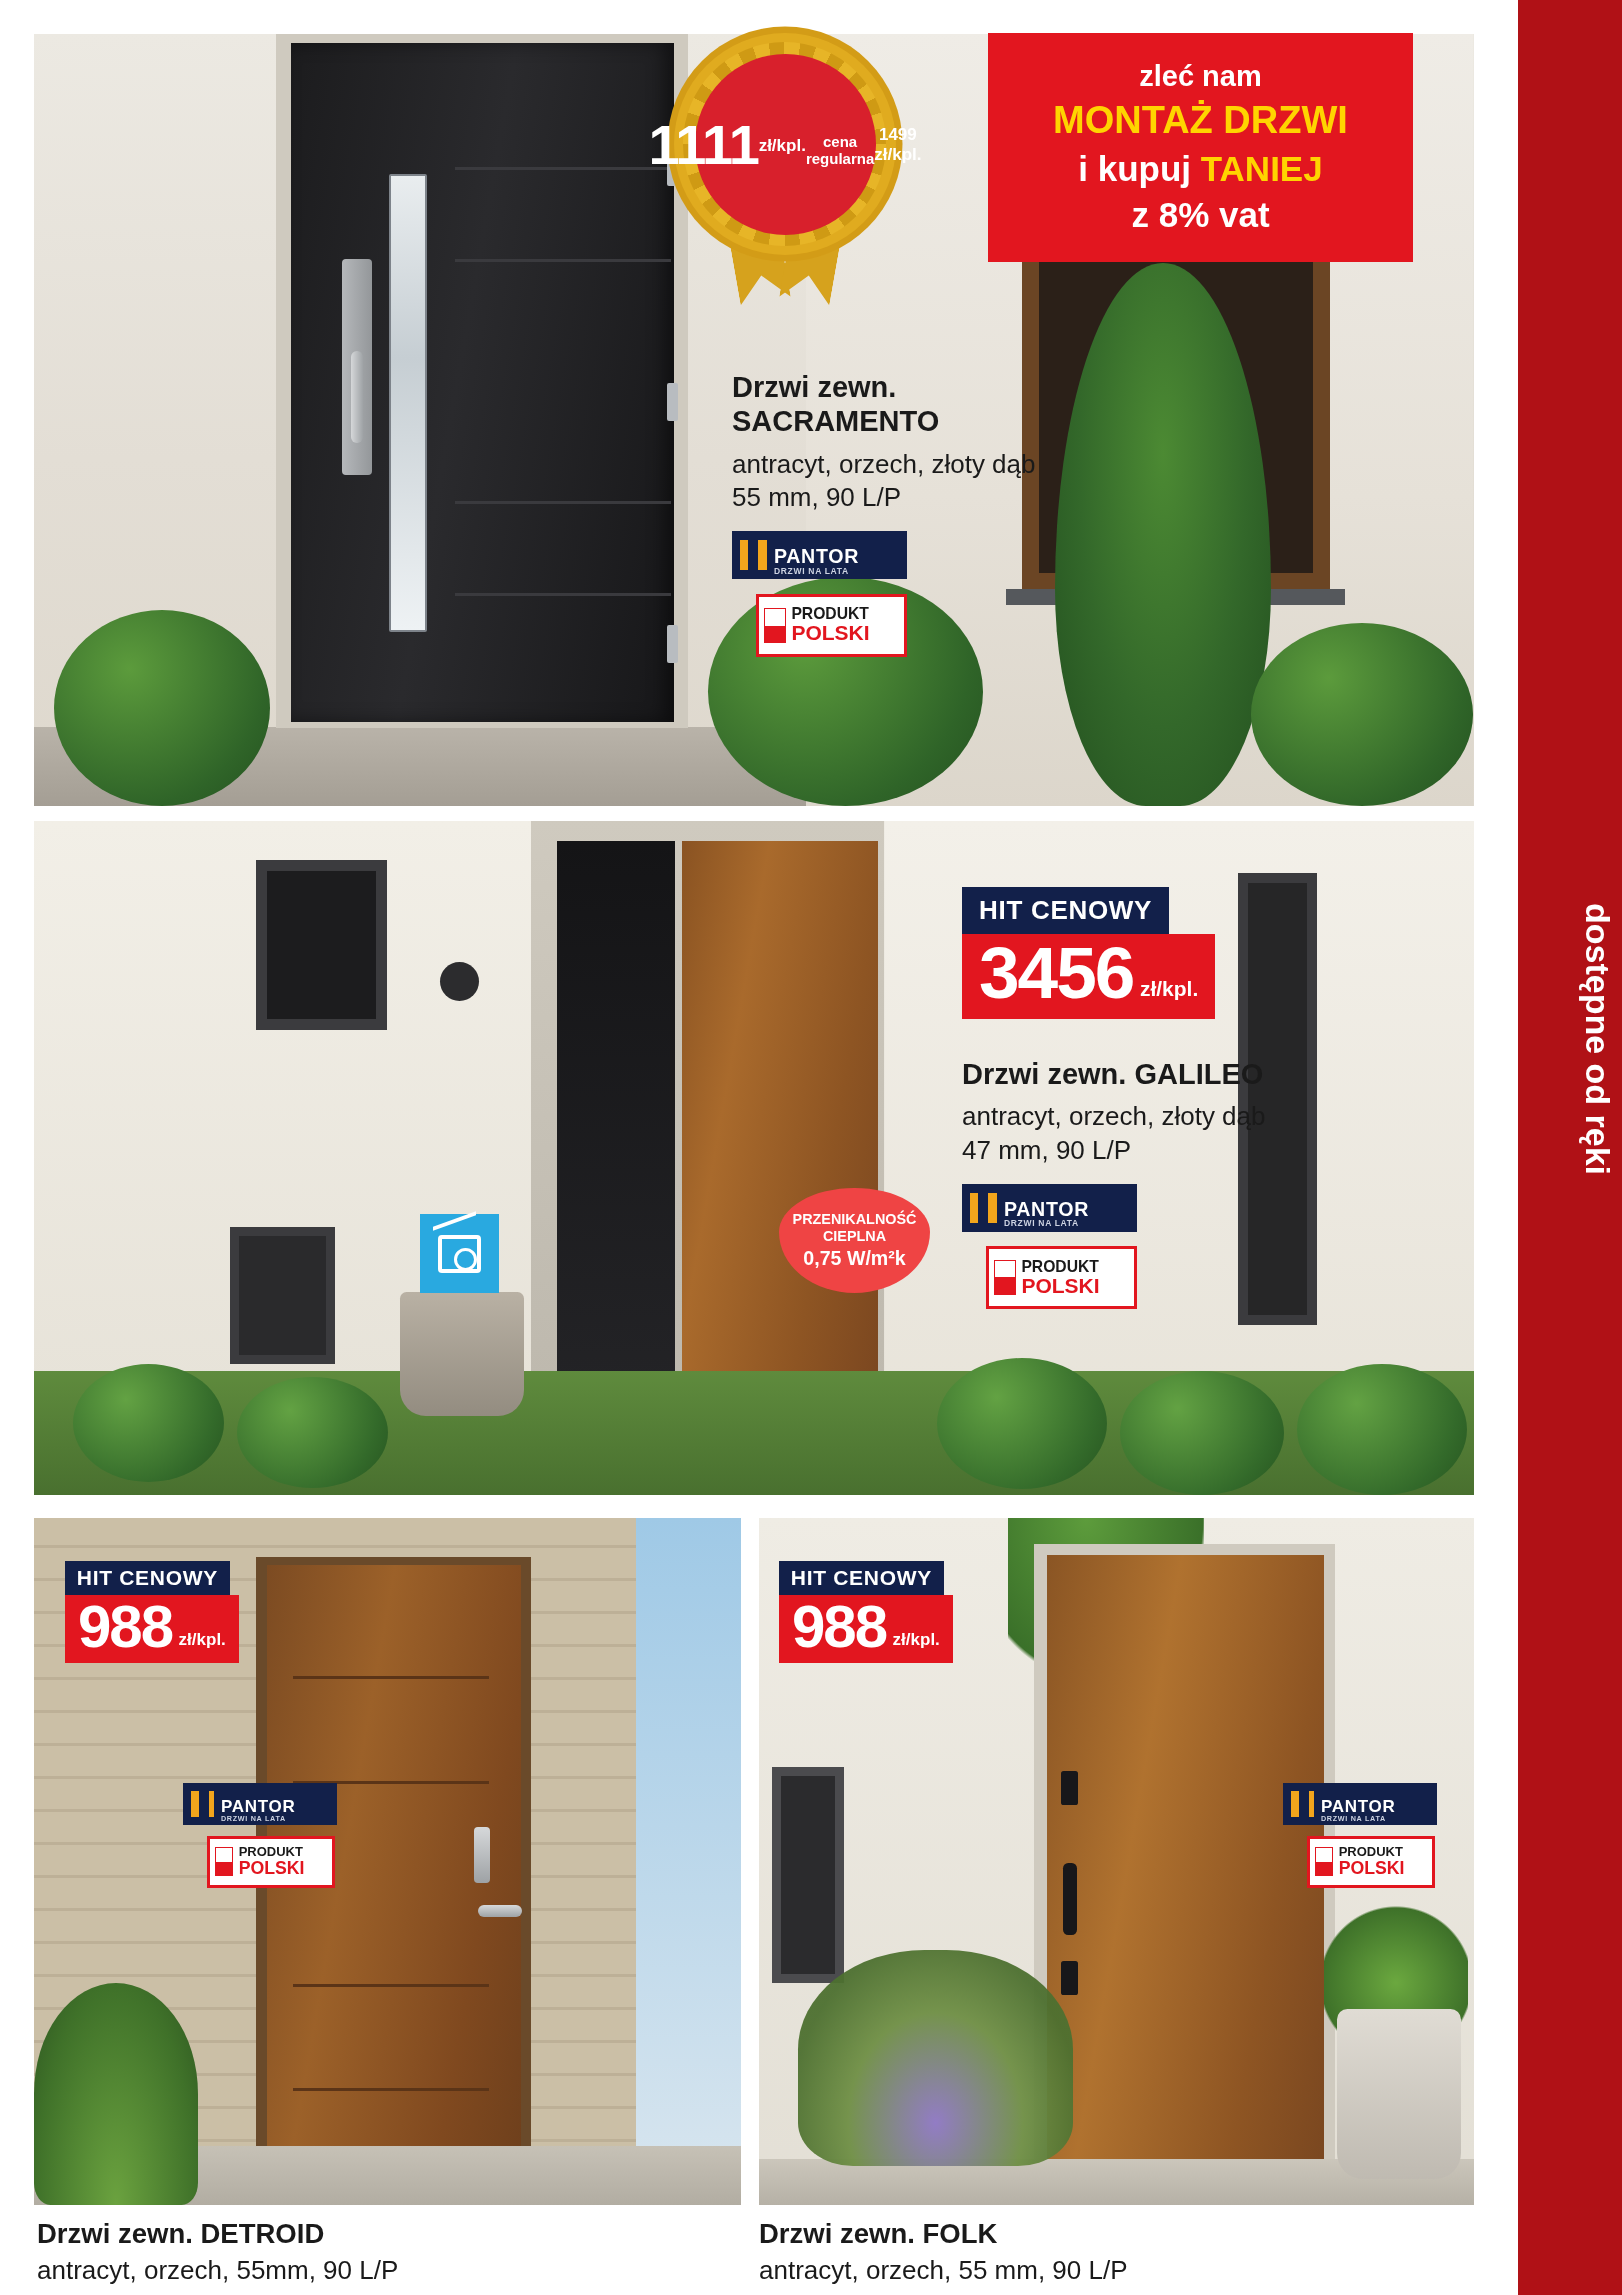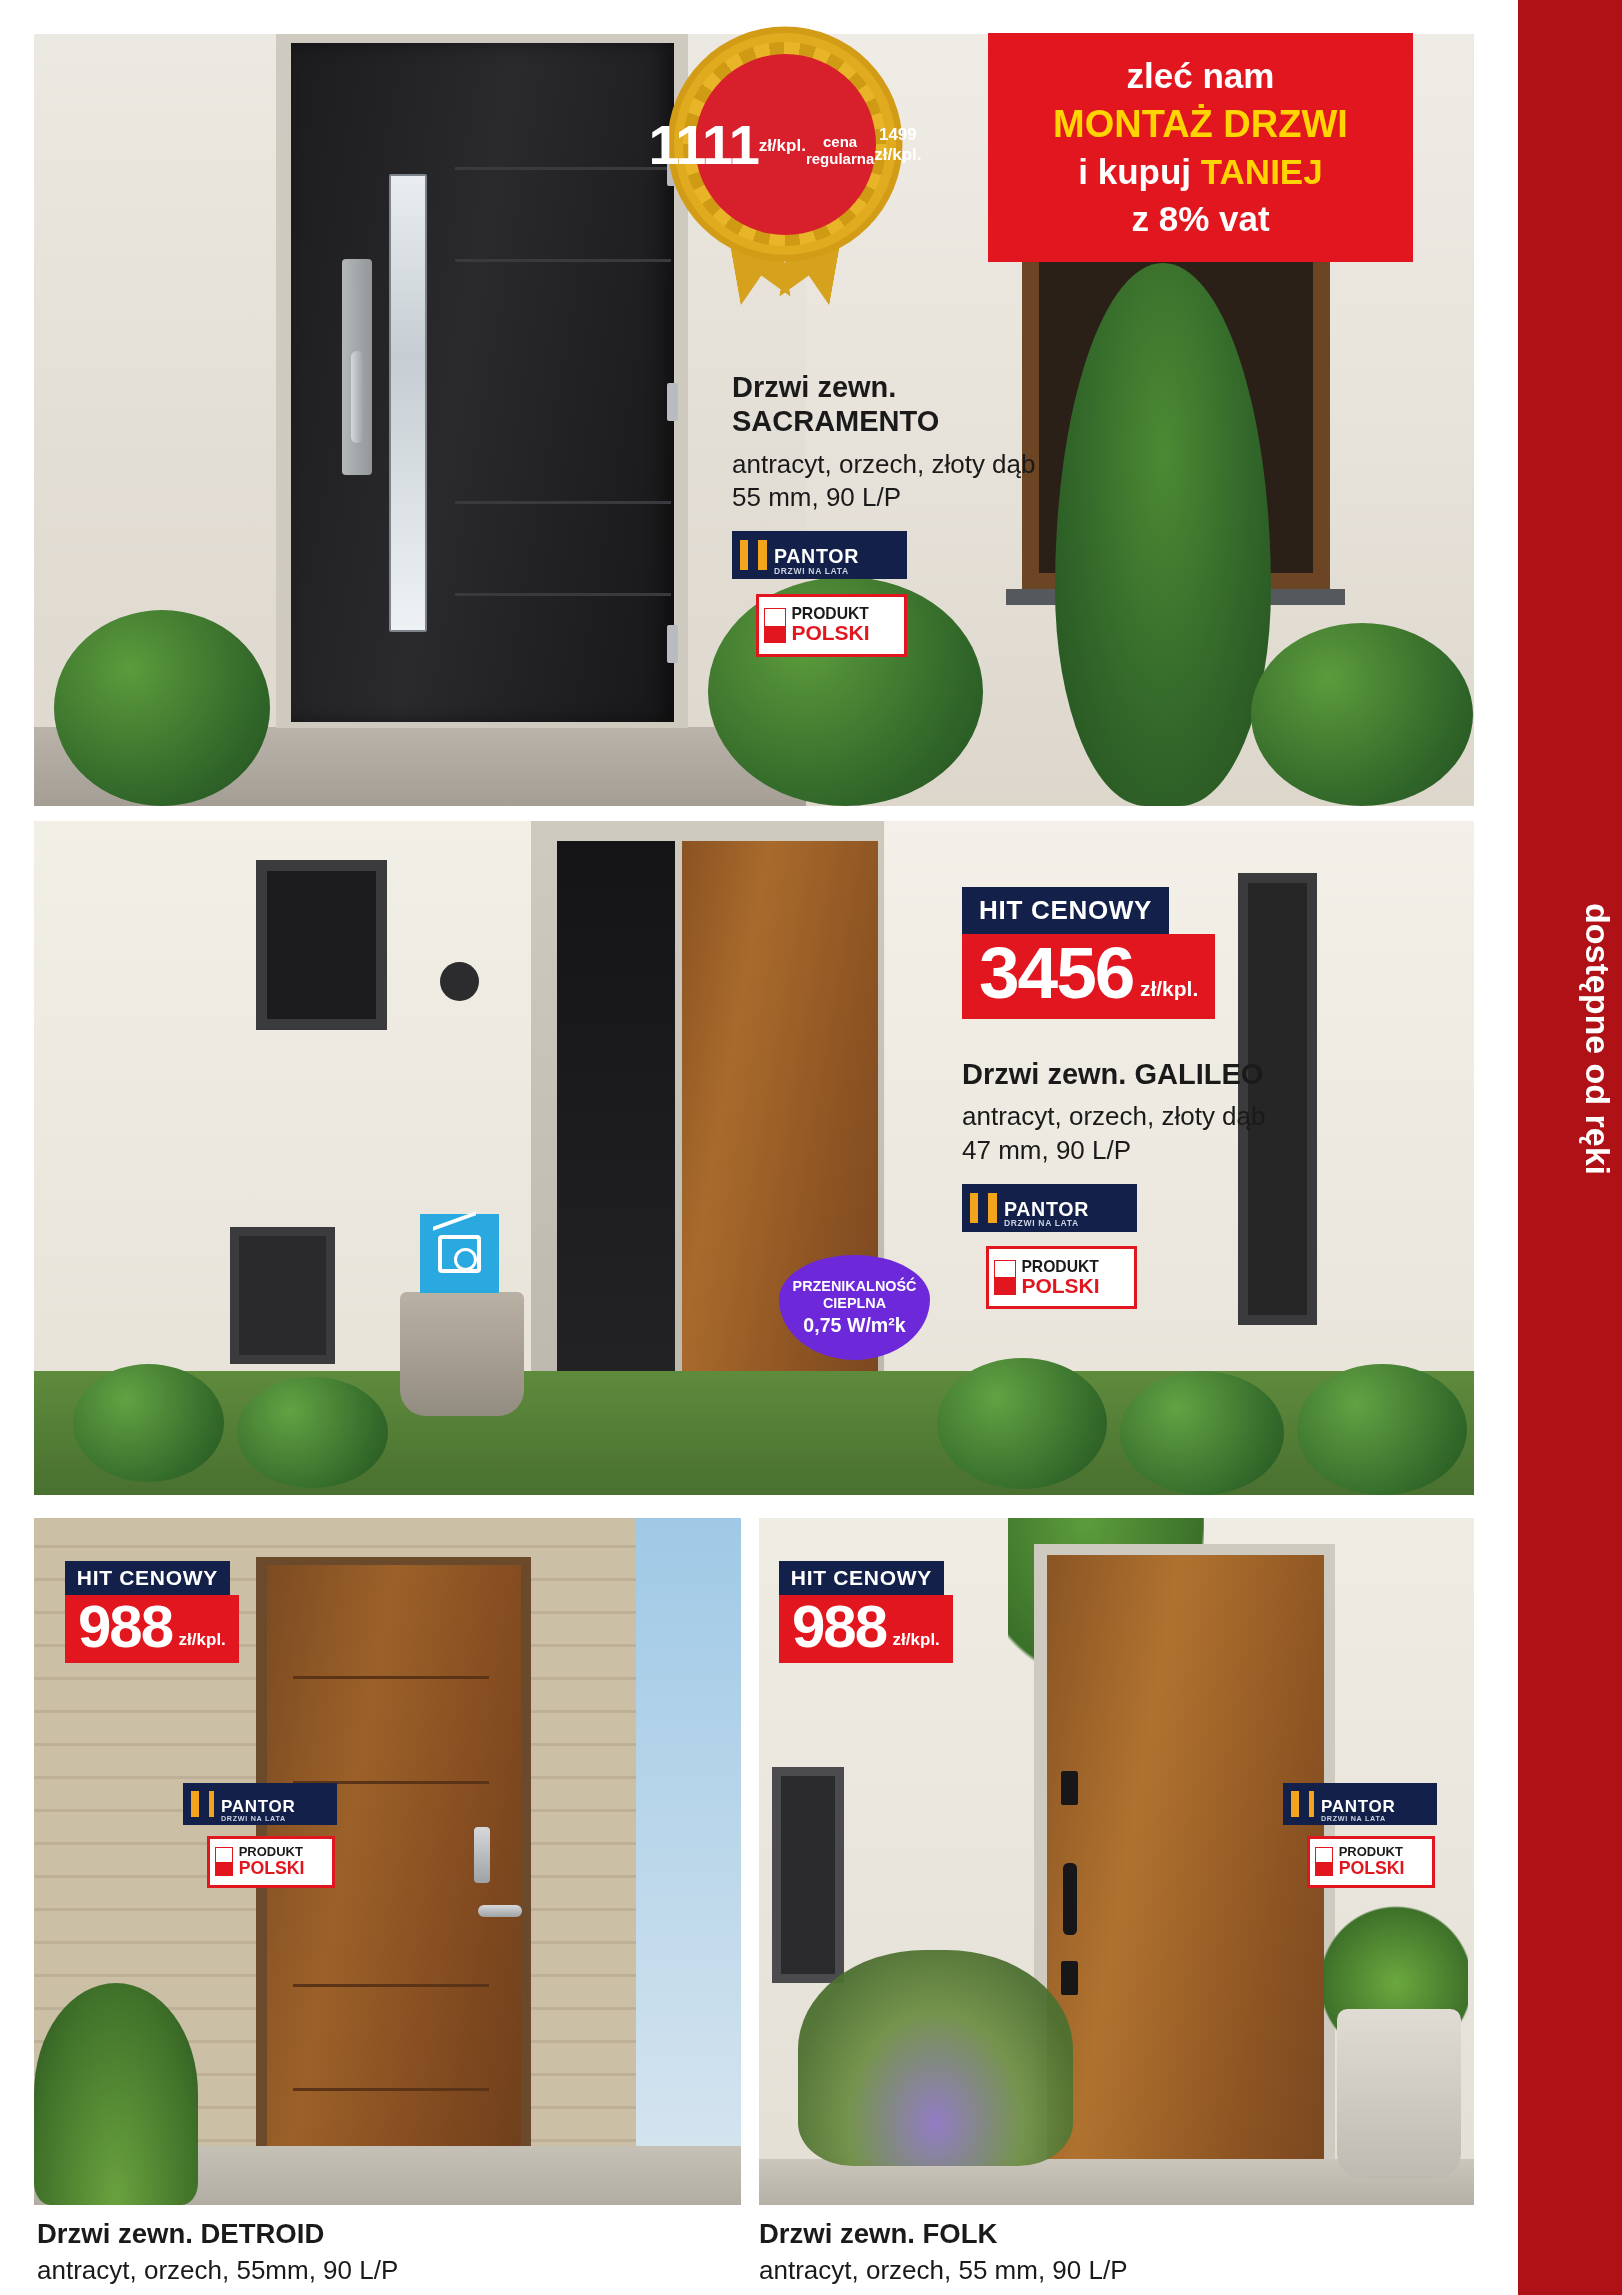--- a/index.html
+++ b/index.html
@@ -115,21 +115,21 @@
   .seal-unit { font-size:17px; font-weight:700; margin-top:2.6px; }
   .seal-reg { font-size:15px; font-weight:700; margin-top:11.8px; }
   .seal-regv { font-size:17px; font-weight:800; }
 
   
   .promo {
     position:absolute; left:988px; top:33px; width:425px; height:229px;
     background:#e2161f; color:#fff; display:flex; flex-direction:column;
     align-items:center; justify-content:center; gap:6.5px; text-align:center;
   }
-  .promo .l1 { font-size:35px; font-weight:800;text-align:right; }
+  .promo .l1 { font-size:29px; font-weight:800;text-align:right; }
   .promo .l2 { font-size:38px; font-weight:800; color:#ffd400; }
   .promo .l3 { font-size:35px; font-weight:800; }
   .promo .l3 .hl { color:#ffd400; }
   .promo .l4 { font-size:35px; font-weight:800; }
 
   
   .ptext { position:absolute; color:#1a1a1a; }
   .ptext .t1 { font-size:29px; font-weight:800; line-height:1.18; }
   .ptext .t2 { font-size:26px; font-weight:400; line-height:1.28; }
 
@@ -206,22 +206,22 @@
   }
   .prog-icon .house::before{
     content:""; position:absolute; left:-9.2px; top:-19.6px; width:43px; height:19.6px;
     border-top:4.6px solid #fff; transform:skewY(-20deg);
   }
   .prog-icon .house::after{
     content:""; position:absolute; left:11.8px; top:9.2px; width:17px; height:17px;
     border:3.9px solid #fff; border-radius:50%;
   }
   .thermal {
-    position:absolute; left:779px; top:1255px; width:151px; height:105px;
-    background:#6d28d9; color:#fff; text-align:center;
+    position:absolute; left:779px; top:1188px; width:151px; height:105px;
+    background:#ef4444; color:#fff; text-align:center;
     border-radius:50% 50% 50% 50% / 42% 42% 58% 58%;
     display:flex; flex-direction:column; align-items:center; justify-content:center;
     line-height:1.12;
   }
   .thermal .a { font-size:14.4px; font-weight:800; }
   .thermal .b { font-size:19.6px; font-weight:800; margin-top:3.9px; }
 
   
   .p3 { left:34px; top:1518px; width:707px; height:687px; }
   .p3 .stone {

